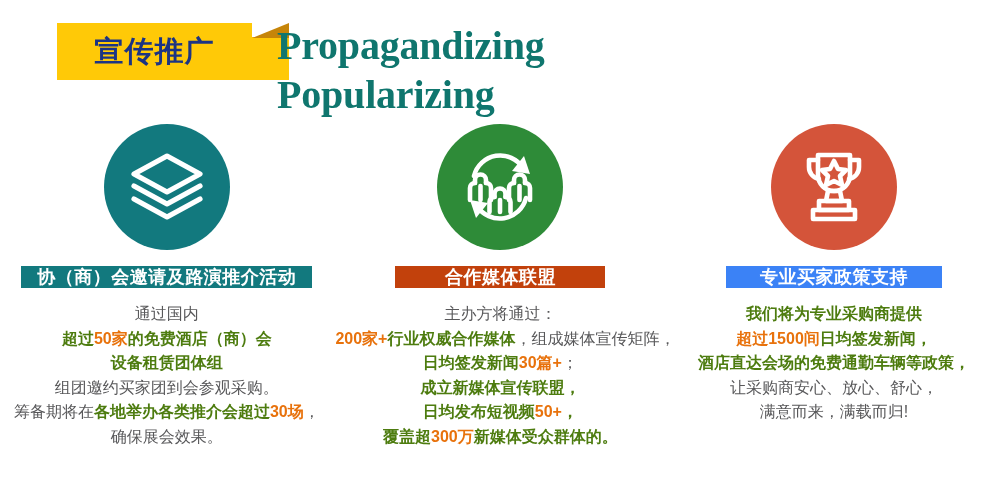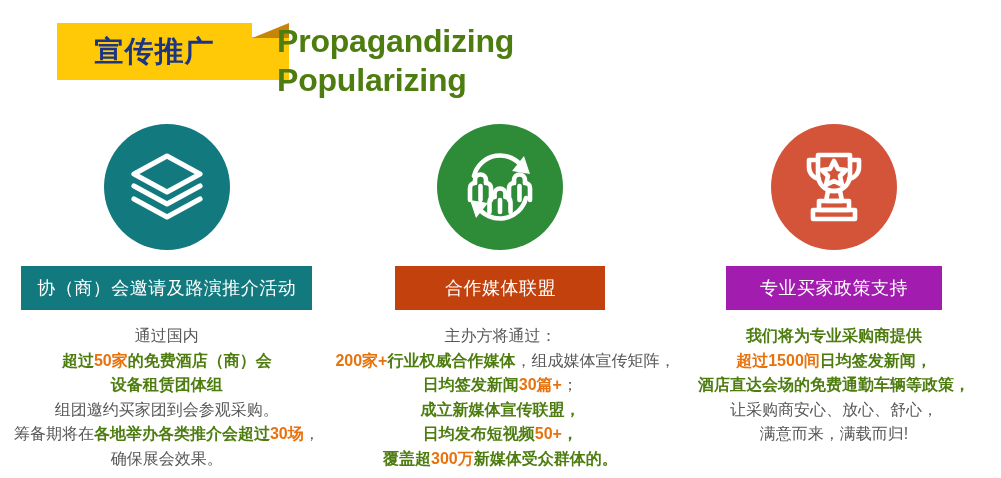--- a/index.html
+++ b/index.html
@@ -59,26 +59,27 @@
     top: 23px;
     width: 37px;
     height: 15px;
     background: #C68509;
     clip-path: polygon(0 100%, 100% 100%, 100% 0);
   }
   .eng-heading {
     position: absolute;
     left: 277px;
     top: 22px;
-    color: #4d7c0f;
-    font-size: 32px;
+    color: #0f766e;
+    font-size: 40px;
     font-weight: bold;
     line-height: 1.22;
     letter-spacing: -0.2px;
     white-space: nowrap;
+    font-family: Liberation Serif, serif;
   }
   .eng-heading .line2 { display: block; }
 
   
   .columns {
     position: absolute;
     left: 0;
     top: 112px;
     width: 1001px;
     height: 366px;
@@ -98,27 +99,27 @@
     border-radius: 50%;
     margin-top: 12px;
     display: flex;
     align-items: center;
     justify-content: center;
   }
   .circle svg { display: block; }
 
   .chip {
     margin-top: 16px;
-    height: 44px;
+    height: 22px;
     display: flex;
     align-items: center;
     justify-content: center;
     color: #ffffff;
     font-size: 18px;
-    font-weight: normal;
+    font-weight: bold;
     letter-spacing: 0.5px;
     white-space: nowrap;
     padding: 0 16px;
     box-sizing: border-box;
   }
   .col-1 .chip { min-width: 252px; }
   .col-2 .chip { min-width: 210px; }
   .col-3 .chip { min-width: 216px; }
 
   .body-text {
@@ -216,21 +217,21 @@
           <path d="M23 6 h32 v20 a16 16 0 0 1 -32 0 z"></path>
           <path d="M23 11 h-9 v7 a12 12 0 0 0 10 12"></path>
           <path d="M55 11 h9 v7 a12 12 0 0 1 -10 12"></path>
           <path d="M33 42 h12 l2 10 h-16 z"></path>
           <rect x="24" y="52" width="30" height="9"></rect>
           <rect x="18" y="61" width="42" height="9"></rect>
           <polygon points="39,12 43,20 51,21 45,27 47,36 39,32 31,36 33,27 27,21 35,20"></polygon>
         </g>
       </svg>
     </div>
-    <div class="chip" style="background: #a21caf;">专业买家政策支持</div>
+    <div class="chip" style="background: #3b82f6;">专业买家政策支持</div>
     <div class="body-text">
         <span class="ln"><span class="b">我们将为专业采购商提供</span></span>
         <span class="ln"><span class="o">超过1500间</span><span class="b">日均签发新闻，</span></span>
         <span class="ln"><span class="b">酒店直达会场的免费通勤车辆等政策，</span></span>
         <span class="ln"><span>让采购商安心、放心、舒心，</span></span>
         <span class="ln"><span>满意而来，满载而归!</span></span>
       </div>
   </div>
 
 </div>

